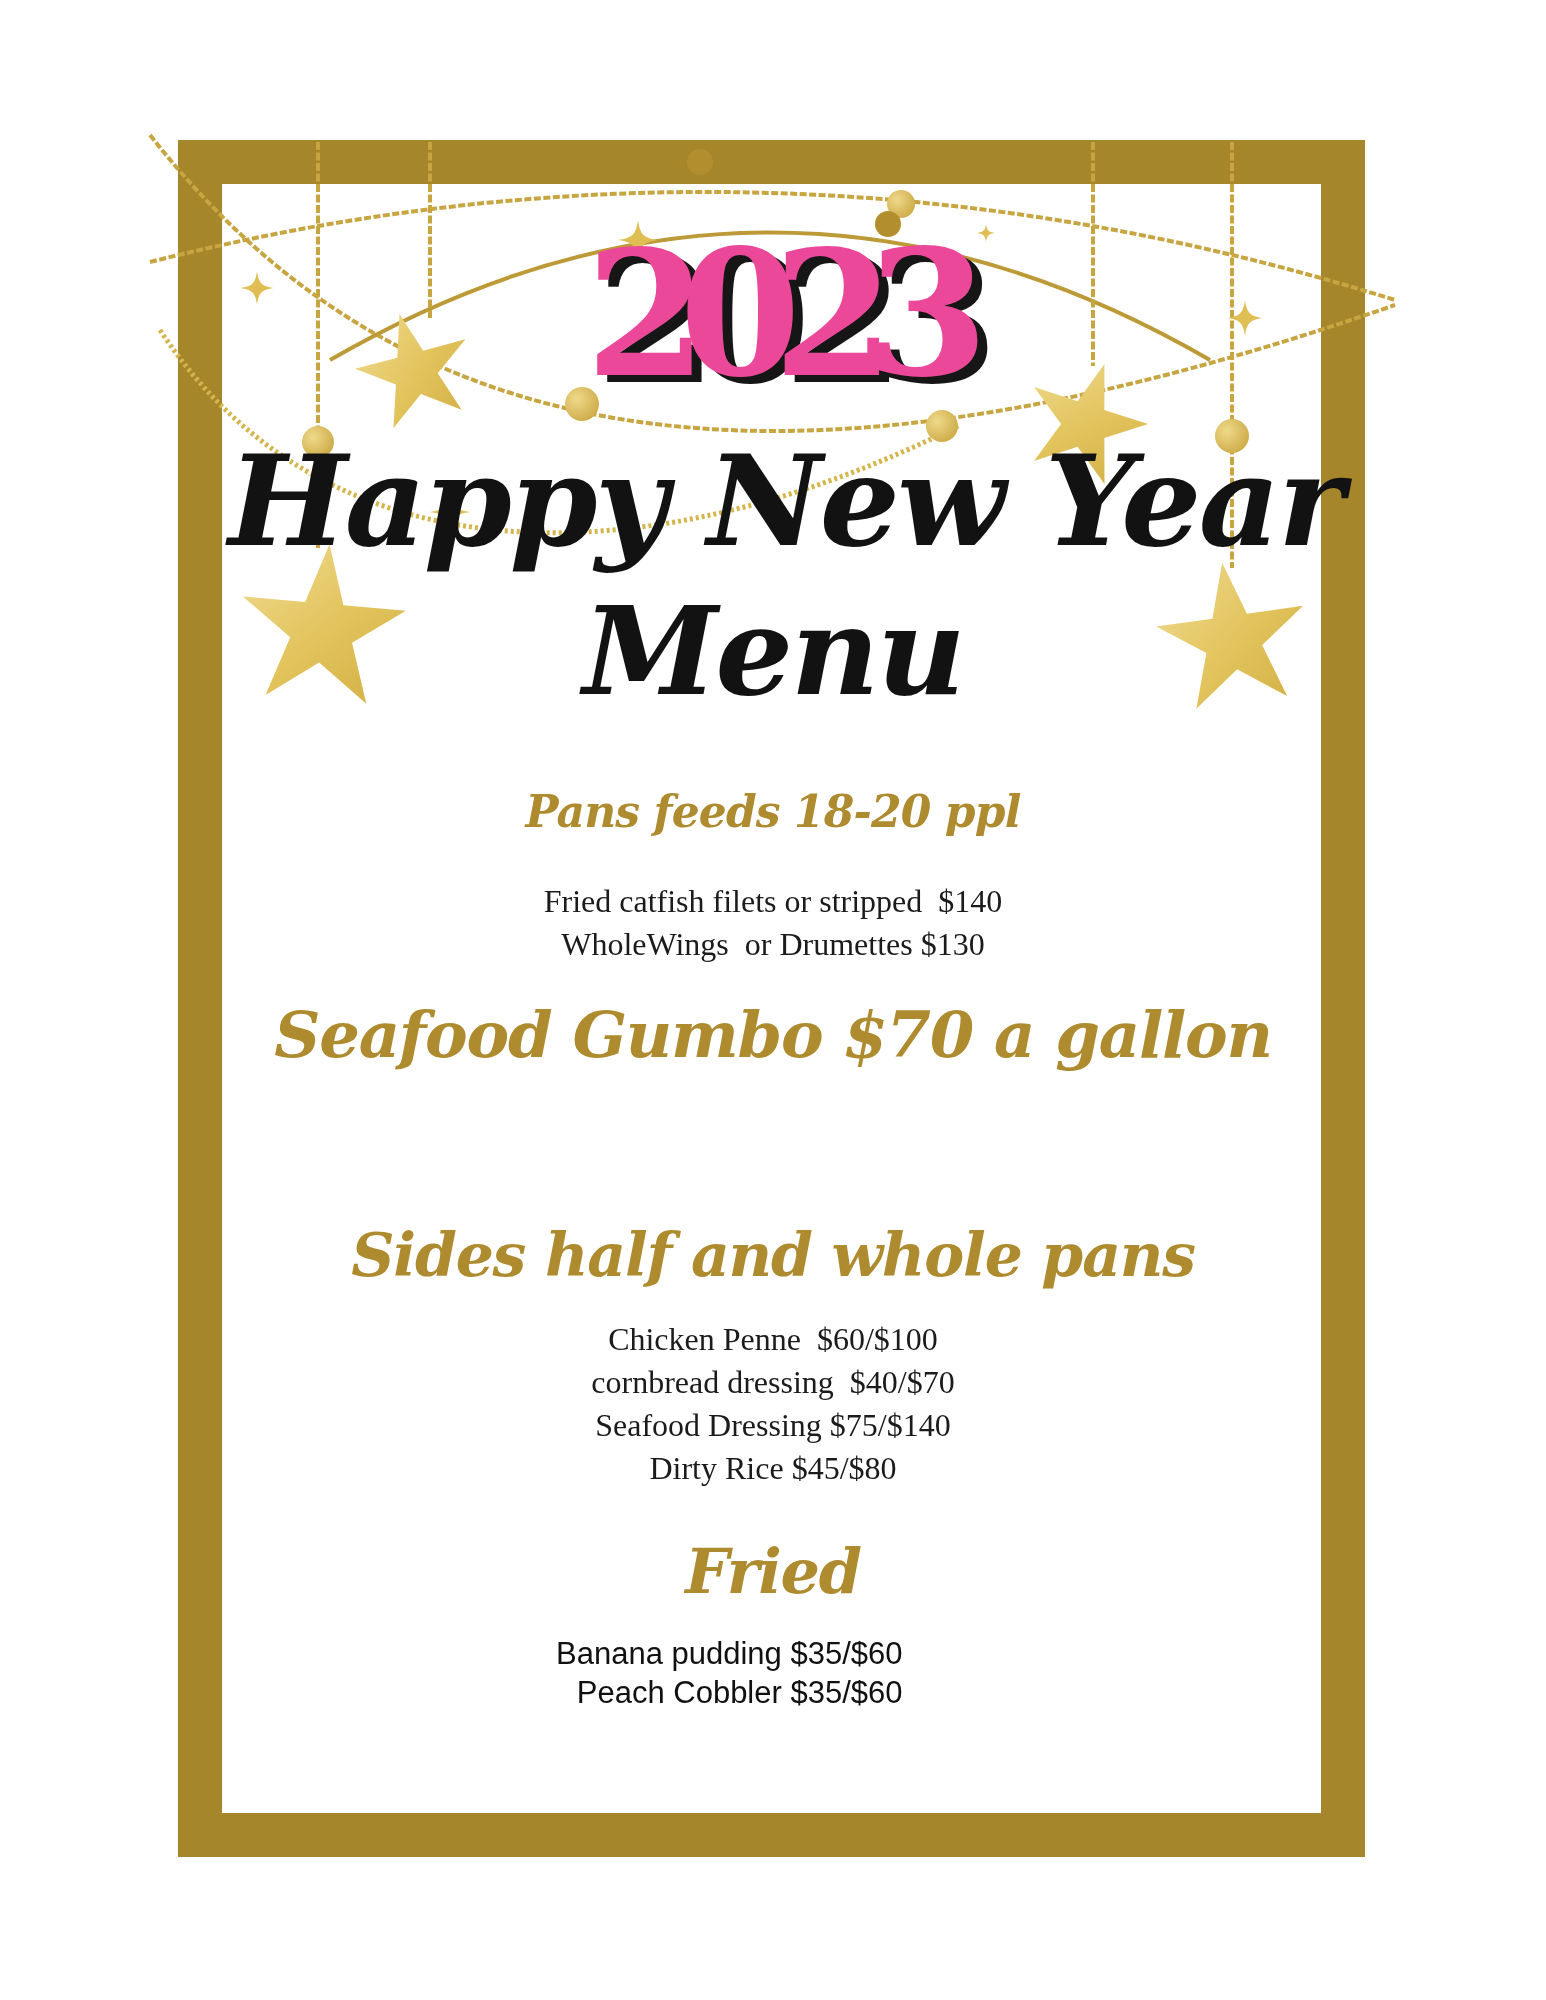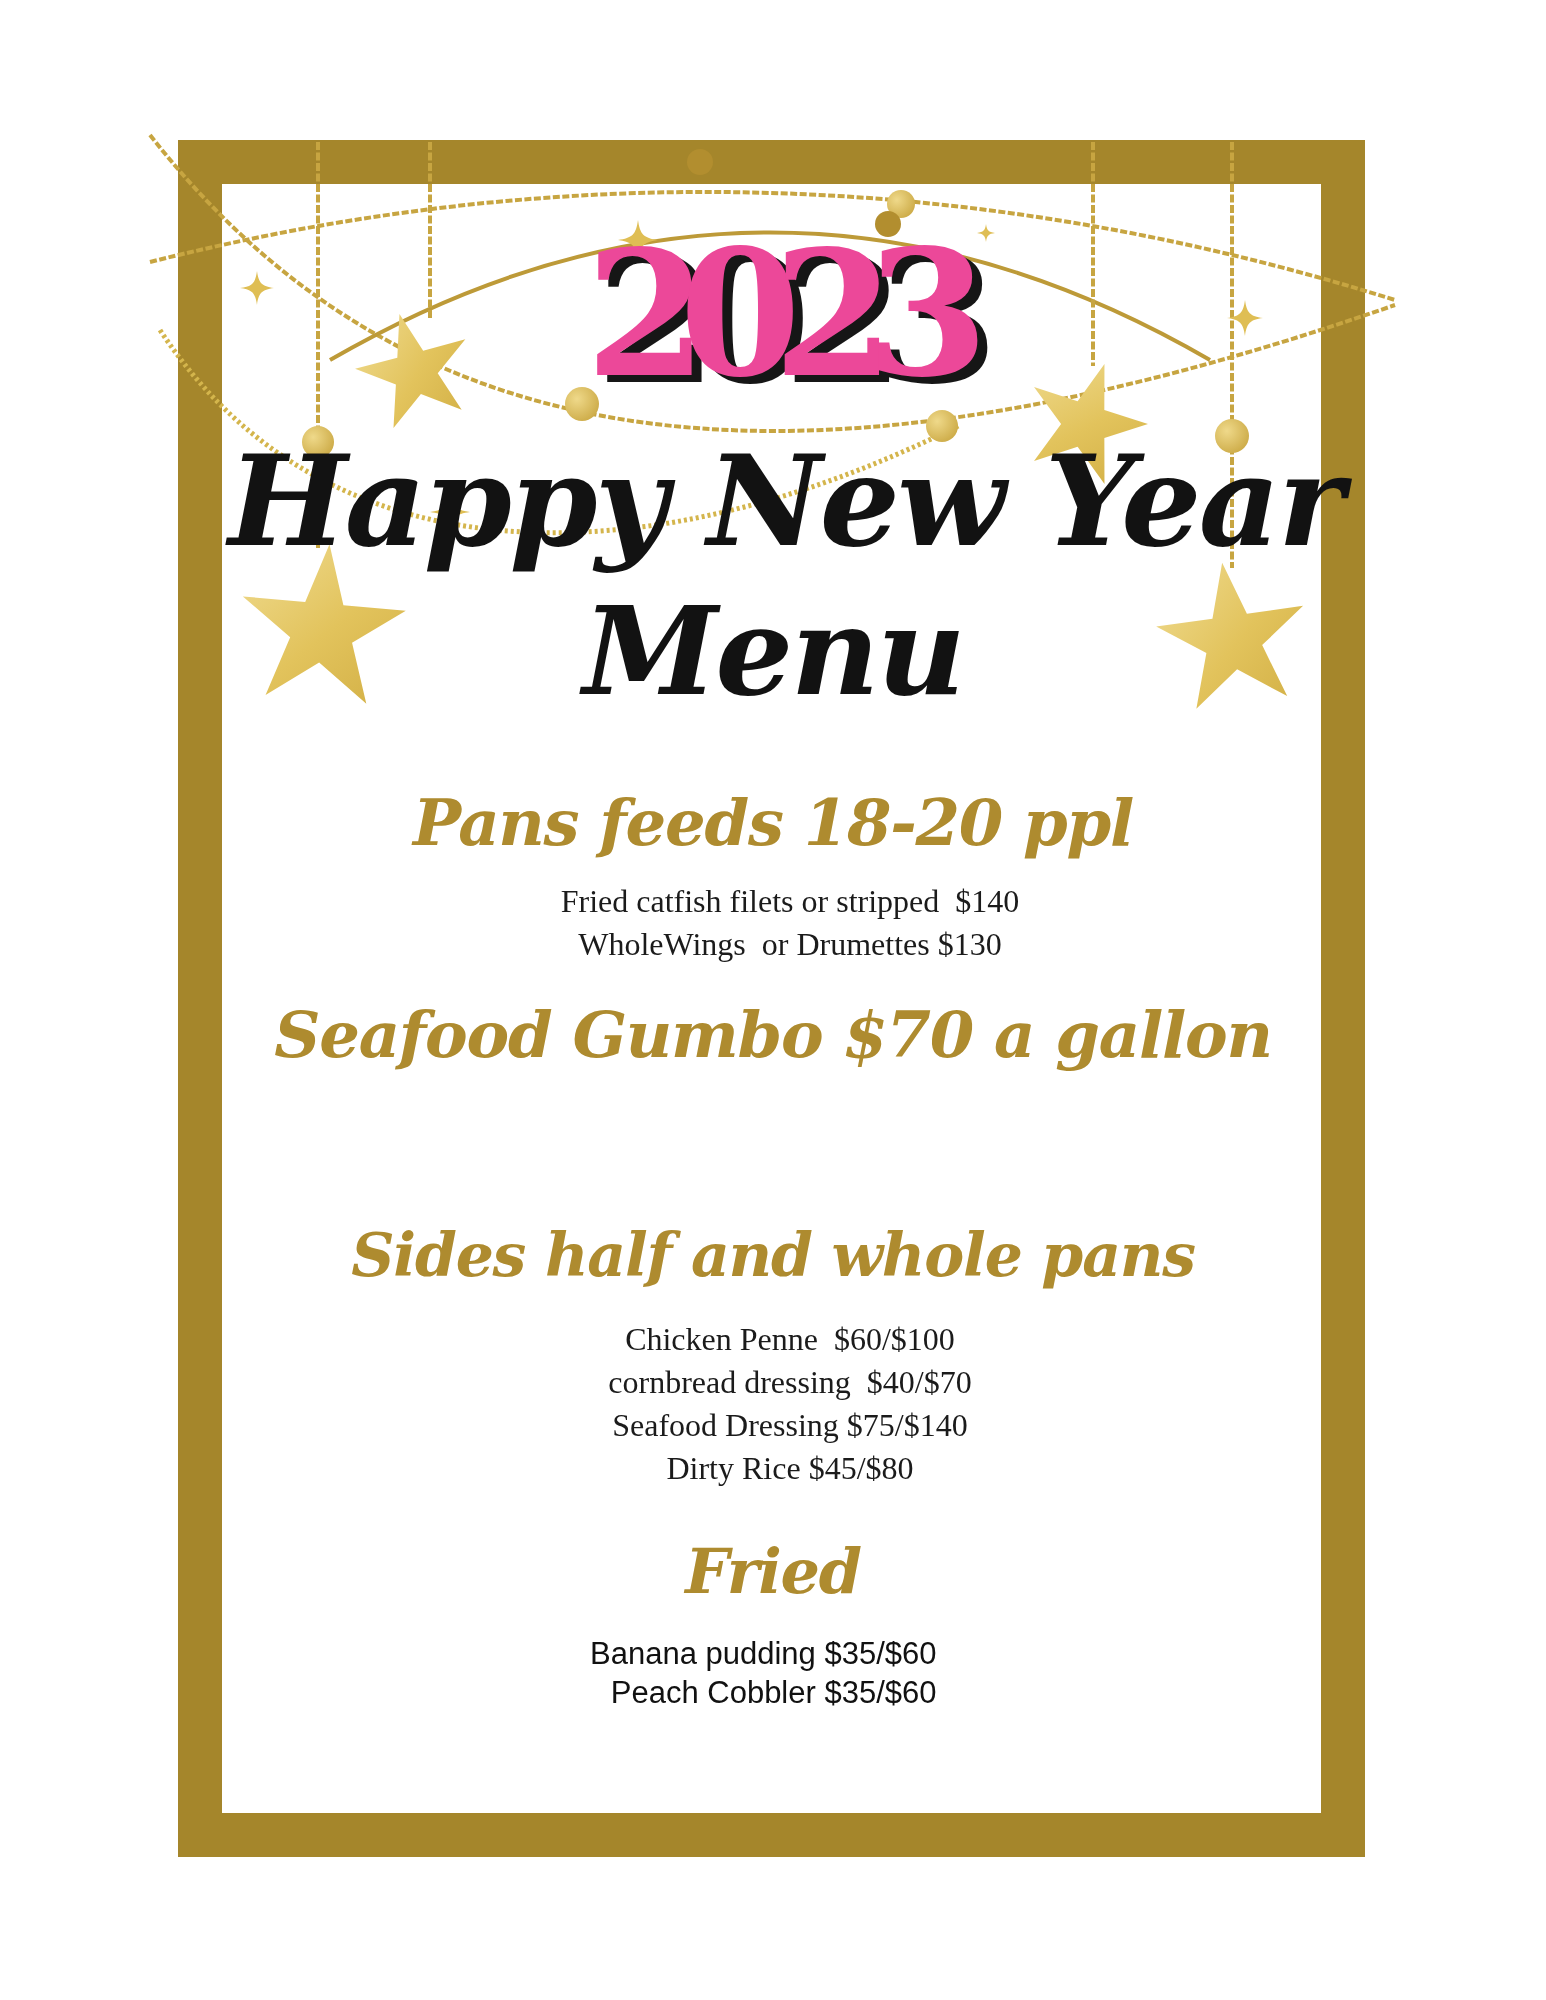--- a/index.html
+++ b/index.html
@@ -12,32 +12,32 @@
         font-family:"DejaVu Serif", serif;font-weight:bold;font-size:175px;line-height:1;
         letter-spacing:-0.16em;color:#ec4899;text-shadow:10px 7px 0 #161616;}
   .title-line{position:absolute;left:0;width:100%;text-align:center;color:#121212;
         font-family:"DejaVu Serif", serif;font-style:italic;font-weight:bold;
         letter-spacing:-0.02em;line-height:1.1;}
   #title1{top:432px;font-size:126px;padding-left:12px;}
   #title2{top:584px;font-size:122px;}
   .h-gold{position:absolute;left:0;width:100%;text-align:center;color:#AE8B2F;
         font-family:"DejaVu Serif", serif;font-style:italic;font-weight:bold;
         letter-spacing:-0.02em;line-height:1.1;}
-  #h-pans{top:788px;font-size:64px;}
+  #h-pans{top:788px;font-size:44px;}
   #h-gumbo{top:1000px;font-size:64px;}
   #h-sides{top:1222px;font-size:60px;}
   #h-sweets{top:1538px;font-size:62px;}
   .items-serif{position:absolute;left:0;width:100%;text-align:center;color:#1b1b1b;
         font-family:"Liberation Serif","DejaVu Serif",serif;font-size:32px;line-height:43px;
         white-space:pre;}
   #items-pans{top:880px;}
   #items-sides{top:1318px;text-align:center;}
   .items-sans{position:absolute;left:556px;top:1634px;color:#111111;text-align:right;
         font-family:"Liberation Sans", sans-serif;font-size:31px;line-height:39px;white-space:pre;}
-  .menu-line{white-space:pre;padding-left:34px;}
+  .menu-line{white-space:pre;}
 </style>
 </head>
 <body>
 
 <div class="page">
 
   <div class="frame"></div>
 
   <svg class="decor" width="1546" height="780" viewBox="0 0 1546 780">
     <defs>

